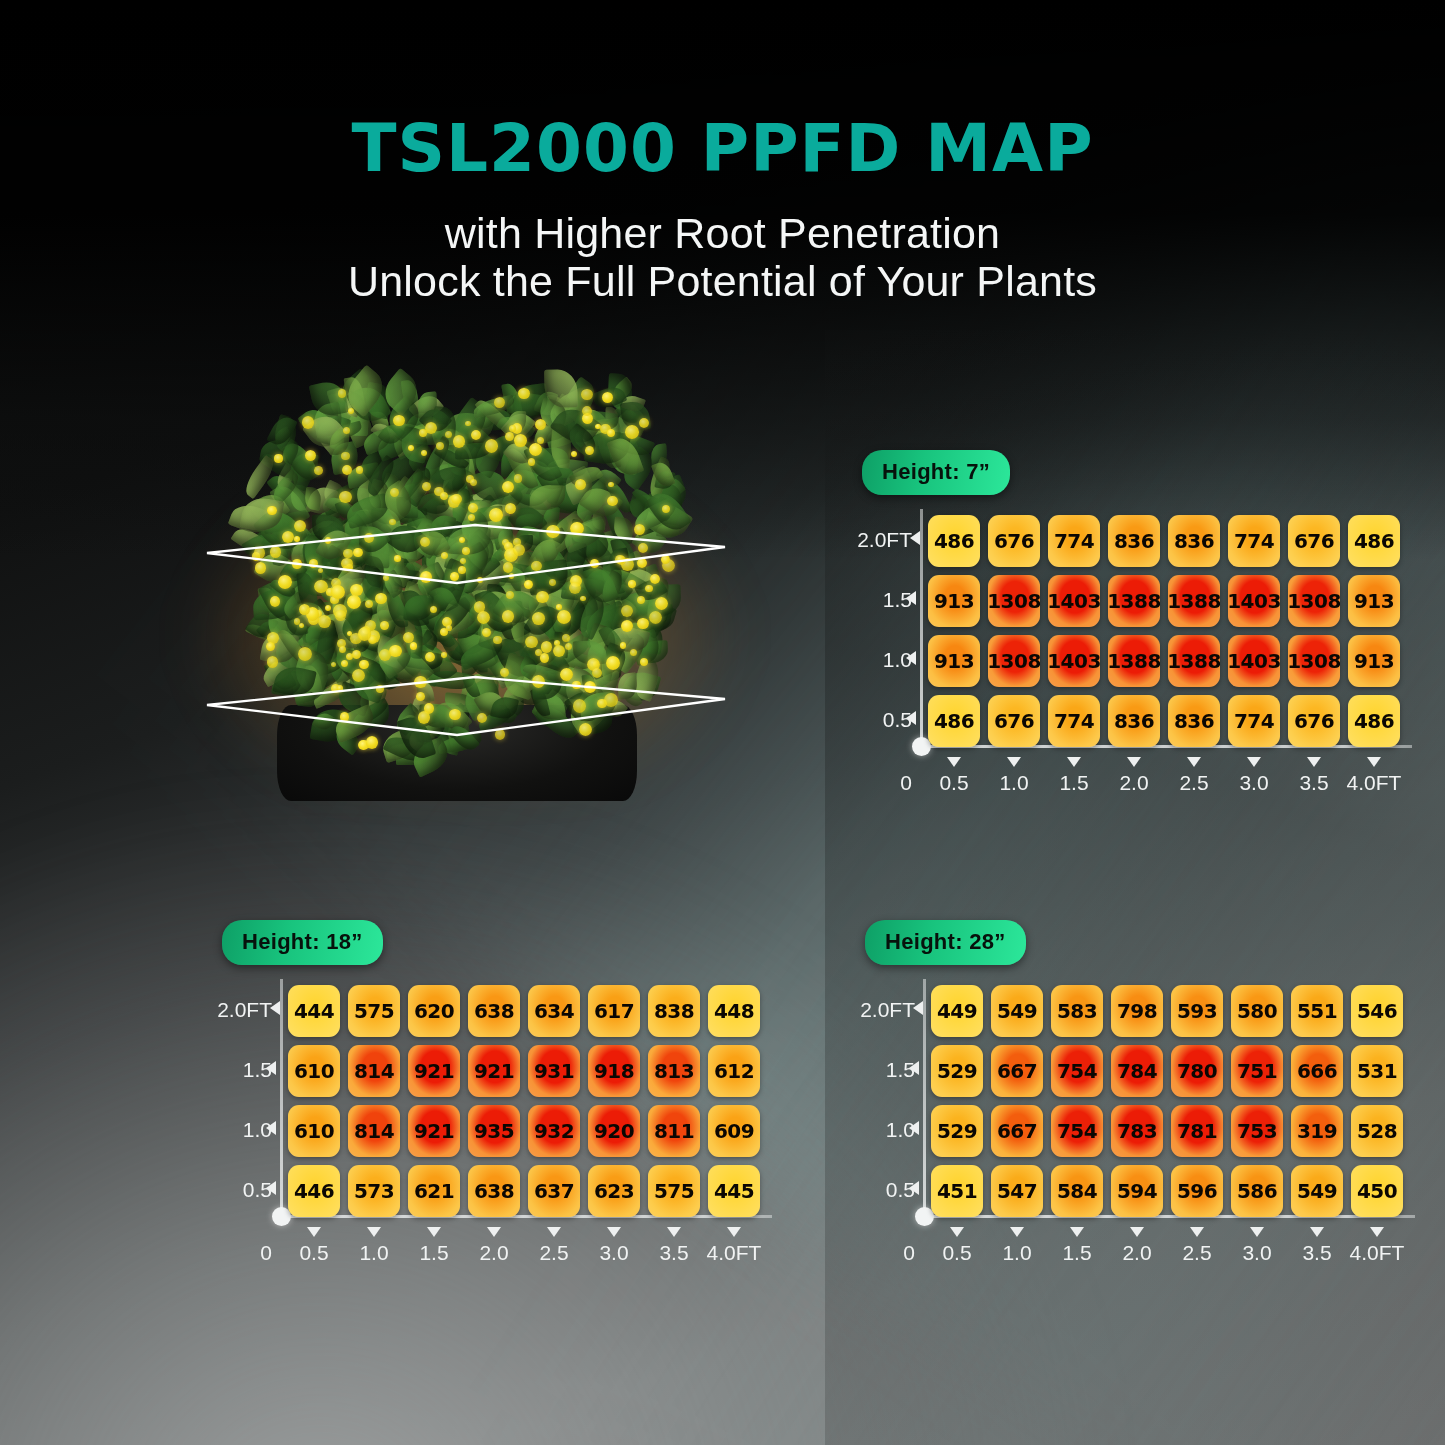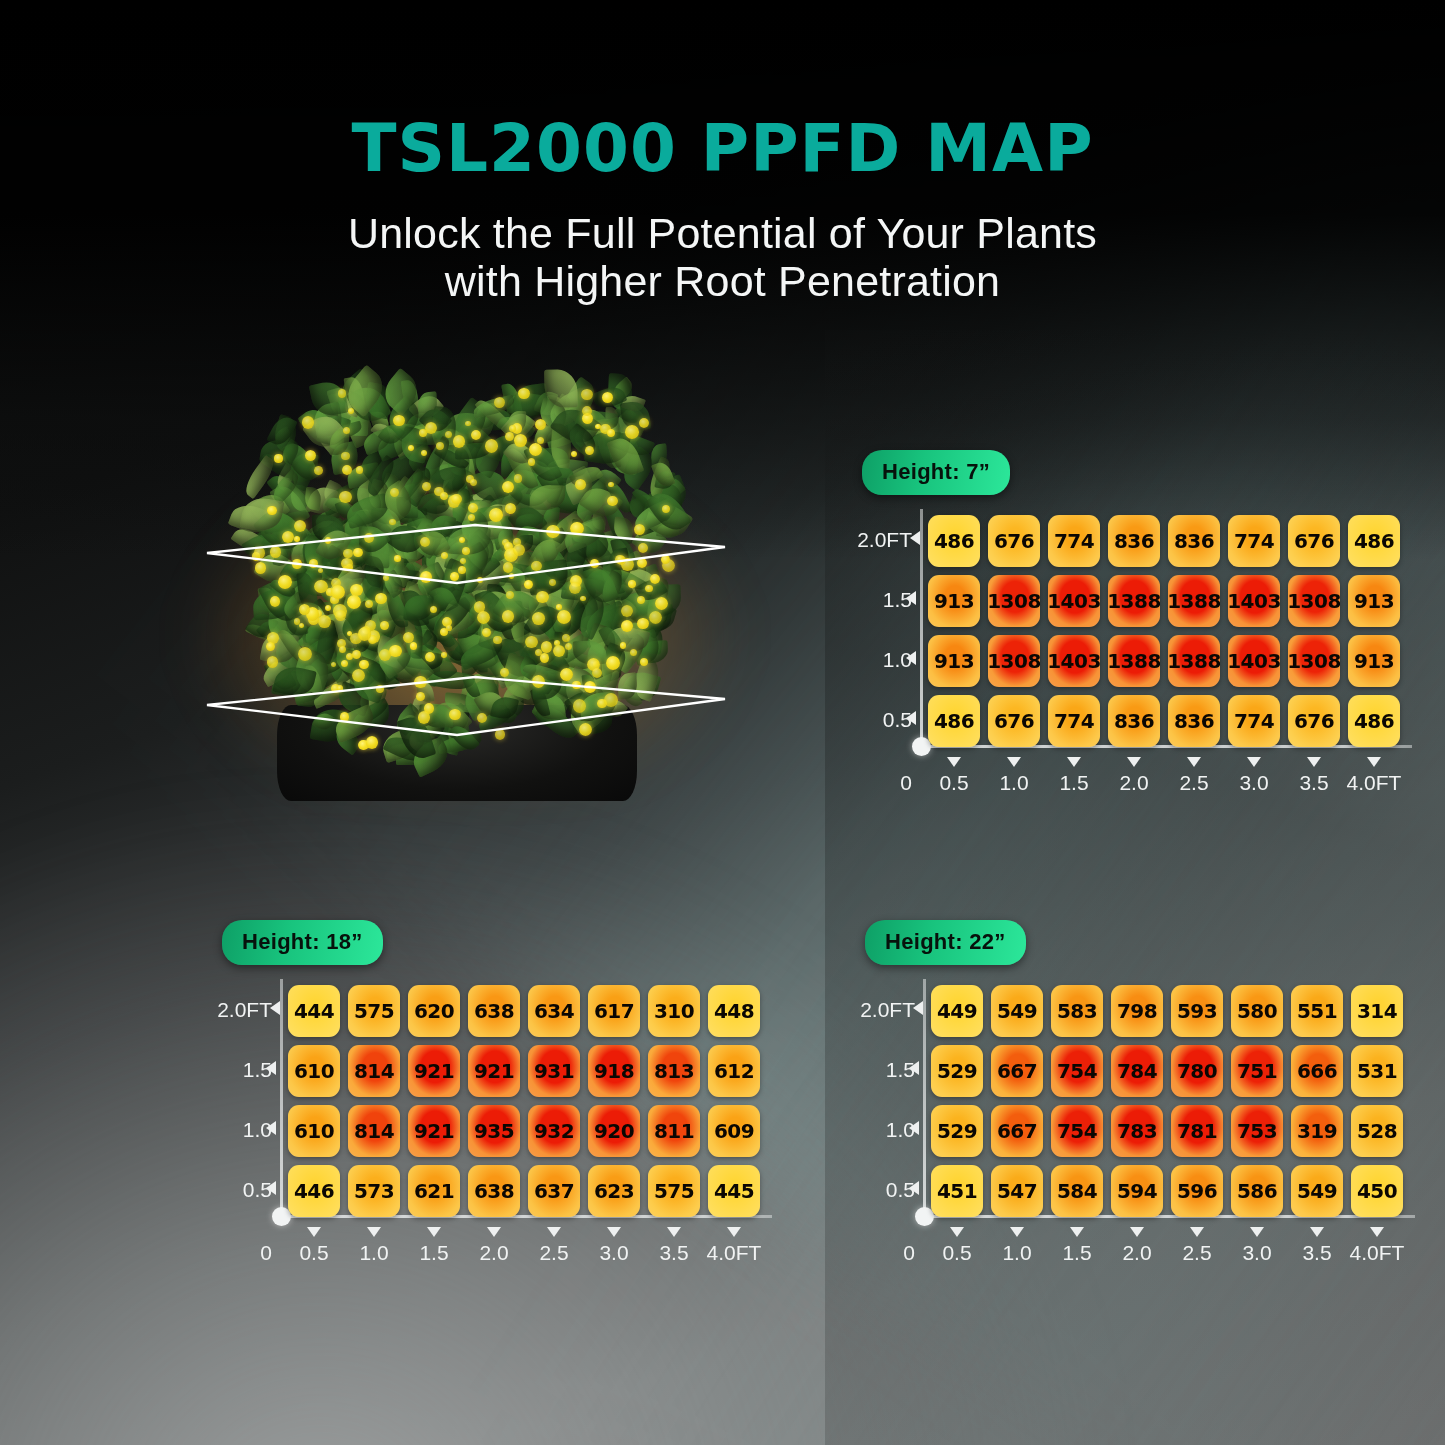--- a/index.html
+++ b/index.html
@@ -197,22 +197,22 @@
   <div class="bg-base"></div>
   <div class="bg-botlight"></div>
   <div class="bg-sweep"></div>
   <div class="bg-sweep2"></div>
   <div class="bg-topdark"></div>
   <div class="bg-rightdark"></div>
 
   <div class="header">
     <div class="title">TSL2000 PPFD MAP</div>
     <div class="subtitle">
+      <div>with Higher Root Penetration</div>
       <div>Unlock the Full Potential of Your Plants</div>
-      <div>with Higher Root Penetration</div>
     </div>
   </div>
 
   <div class="plant-wrap">
     <div class="plant-glow"></div>
     <div class="pot"></div>
     <div class="bush" id="bush">
         <div class="leaf" style="left: 68.6759px; top: 269.408px; width: 38.4854px; height: 18.4079px; background: linear-gradient(135deg, rgb(47, 95, 34) 0%, rgba(0, 0, 0, 0.41) 140%); transform: rotate(88deg); opacity: 0.89;"></div>
         <div class="leaf" style="left: 305.247px; top: 103.172px; width: 21.6252px; height: 26.4532px; background: linear-gradient(135deg, rgb(157, 194, 95) 0%, rgba(0, 0, 0, 0.24) 140%); transform: rotate(-59deg); opacity: 0.99;"></div>
         <div class="leaf" style="left: 315.202px; top: 284.035px; width: 29.5853px; height: 31.094px; background: linear-gradient(135deg, rgb(108, 174, 69) 0%, rgba(0, 0, 0, 0.43) 140%); transform: rotate(63deg); opacity: 1;"></div>
@@ -1361,21 +1361,21 @@
           <div class="cell" style="background: radial-gradient(at 52% 42%, rgb(249, 151, 20) 0%, rgb(249, 151, 20) 25%, rgb(252, 195, 69) 72%, rgb(252, 201, 88) 100%);">
             <span>638</span>
           </div>
           <div class="cell" style="background: radial-gradient(at 52% 42%, rgb(249, 152, 20) 0%, rgb(249, 152, 20) 25%, rgb(252, 196, 70) 72%, rgb(252, 202, 89) 100%);">
             <span>634</span>
           </div>
           <div class="cell" style="background: radial-gradient(at 52% 42%, rgb(249, 160, 21) 0%, rgb(249, 160, 21) 24%, rgb(252, 198, 71) 72%, rgb(252, 204, 89) 100%);">
             <span>617</span>
           </div>
           <div class="cell" style="background: radial-gradient(at 52% 42%, rgb(251, 174, 27) 0%, rgb(251, 174, 27) 22%, rgb(253, 204, 74) 72%, rgb(253, 209, 92) 100%);">
-            <span>310</span>
+            <span>838</span>
           </div>
           <div class="cell" style="background: radial-gradient(at 52% 42%, rgb(255, 213, 53) 0%, rgb(255, 213, 53) 16%, rgb(255, 220, 86) 74%, rgb(255, 224, 103) 100%);">
             <span>448</span>
           </div>
           <div class="cell" style="background: radial-gradient(at 52% 42%, rgb(250, 163, 22) 0%, rgb(250, 163, 22) 23%, rgb(252, 199, 72) 72%, rgb(252, 205, 90) 100%);">
             <span>610</span>
           </div>
           <div class="cell" style="background: radial-gradient(at 52% 42%, rgb(240, 67, 12) 0%, rgb(240, 67, 12) 33%, rgb(250, 169, 58) 69%, rgb(251, 178, 78) 100%);">
             <span>814</span>
           </div>
@@ -1443,21 +1443,21 @@
             <span>575</span>
           </div>
           <div class="cell" style="background: radial-gradient(at 52% 42%, rgb(255, 214, 54) 0%, rgb(255, 214, 54) 16%, rgb(255, 221, 86) 74%, rgb(255, 224, 103) 100%);">
             <span>445</span>
           </div>
         </div>
       </div>
   </div>
 
   <div class="chart" id="chart2" style="left:865px; top:920px;">
-    <div class="badge">Height: 22”</div>
+    <div class="badge">Height: 28”</div>
     <div class="plot" style="width: 560px; height: 300px;">
         <div class="yaxis"></div>
         <div class="xaxis"></div>
         <div class="origin-dot"></div>
         <div class="ylab" style="left: -6px; width: 56px; top: 19px;">2.0FT</div>
         <div class="ytick" style="left: 48px; top: 22px;"></div>
         <div class="ylab" style="left: -6px; width: 56px; top: 79px;">1.5</div>
         <div class="ytick" style="left: 44px; top: 82px;"></div>
         <div class="ylab" style="left: -6px; width: 56px; top: 139px;">1.0</div>
         <div class="ytick" style="left: 44px; top: 142px;"></div>
@@ -1496,21 +1496,21 @@
           <div class="cell" style="background: radial-gradient(at 52% 42%, rgb(248, 143, 19) 0%, rgb(248, 143, 19) 25%, rgb(252, 194, 68) 71%, rgb(252, 200, 87) 100%);">
             <span>593</span>
           </div>
           <div class="cell" style="background: radial-gradient(at 52% 42%, rgb(249, 152, 20) 0%, rgb(249, 152, 20) 25%, rgb(252, 196, 69) 72%, rgb(252, 202, 88) 100%);">
             <span>580</span>
           </div>
           <div class="cell" style="background: radial-gradient(at 52% 42%, rgb(250, 169, 24) 0%, rgb(250, 169, 24) 23%, rgb(253, 201, 74) 72%, rgb(253, 206, 92) 100%);">
             <span>551</span>
           </div>
           <div class="cell" style="background: radial-gradient(at 52% 42%, rgb(255, 212, 53) 0%, rgb(255, 212, 53) 16%, rgb(255, 220, 85) 74%, rgb(255, 224, 102) 100%);">
-            <span>314</span>
+            <span>546</span>
           </div>
           <div class="cell" style="background: radial-gradient(at 52% 42%, rgb(251, 179, 30) 0%, rgb(251, 179, 30) 21%, rgb(253, 205, 76) 73%, rgb(253, 210, 94) 100%);">
             <span>529</span>
           </div>
           <div class="cell" style="background: radial-gradient(at 52% 42%, rgb(243, 93, 13) 0%, rgb(243, 93, 13) 30%, rgb(251, 179, 59) 70%, rgb(251, 187, 79) 100%);">
             <span>667</span>
           </div>
           <div class="cell" style="background: radial-gradient(at 52% 42%, rgb(236, 32, 7) 0%, rgb(236, 32, 7) 36%, rgb(248, 155, 56) 69%, rgb(249, 165, 76) 100%);">
             <span>754</span>
           </div>

